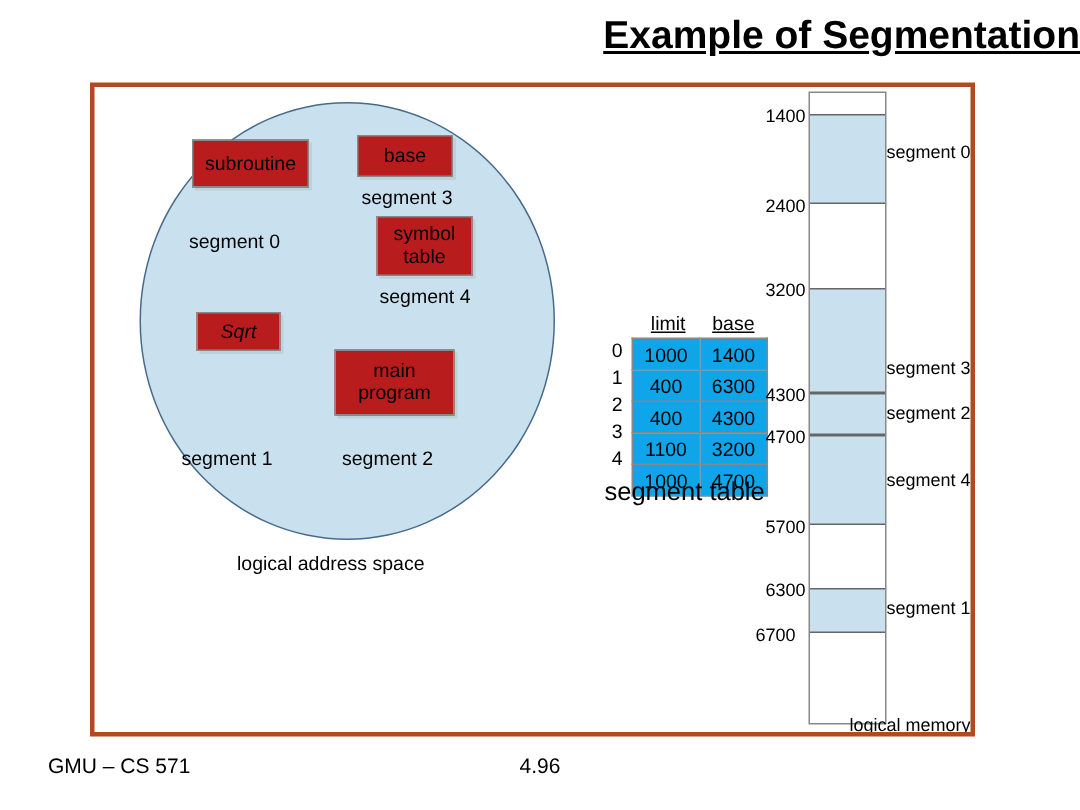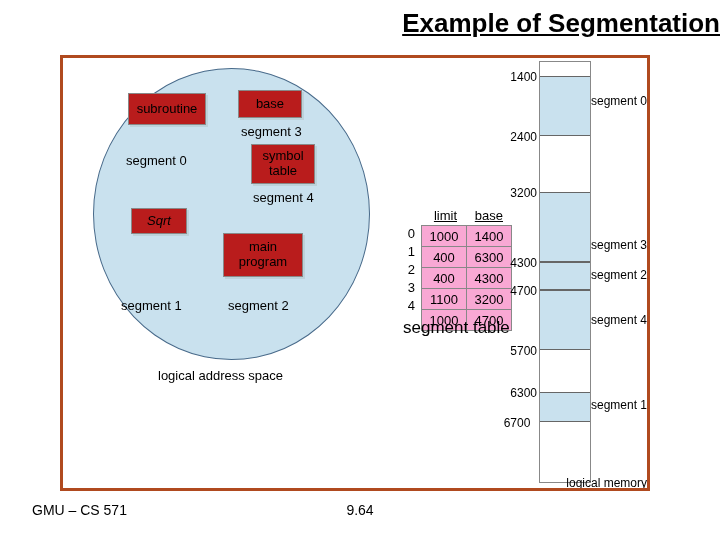--- a/index.html
+++ b/index.html
@@ -105,21 +105,21 @@
   .seg-table-grid {
     border: 1px solid #888;
     border-collapse: collapse;
   }
   .seg-table-grid tr td {
     border: 1px solid #888;
     width: 42px;
     height: 18px;
     font-size: 13px;
     text-align: center;
-    background: #f9a8d4;
+    background: #0ea5e9;
   }
   .seg-table-caption {
     position: absolute;
     left: 340px;
     top: 260px;
     font-size: 17px;
     white-space: nowrap;
   }
   .las-caption {
     position: absolute;
@@ -280,14 +280,14 @@
       <div class="phys-label-left" style="top:286px;">5700</div>
       <div class="phys-label-left" style="top:328px;">6300</div>
       <div class="phys-label-left" style="top:358px;text-align:center;">6700</div>
 
       <div class="phys-caption">logical memory</div>
 
     </div>
   </div>
 
   <div class="footer-left">GMU – CS 571</div>
-  <div class="footer-center">9.64</div>
+  <div class="footer-center">4.96</div>
 </div>
 
 </body></html>

